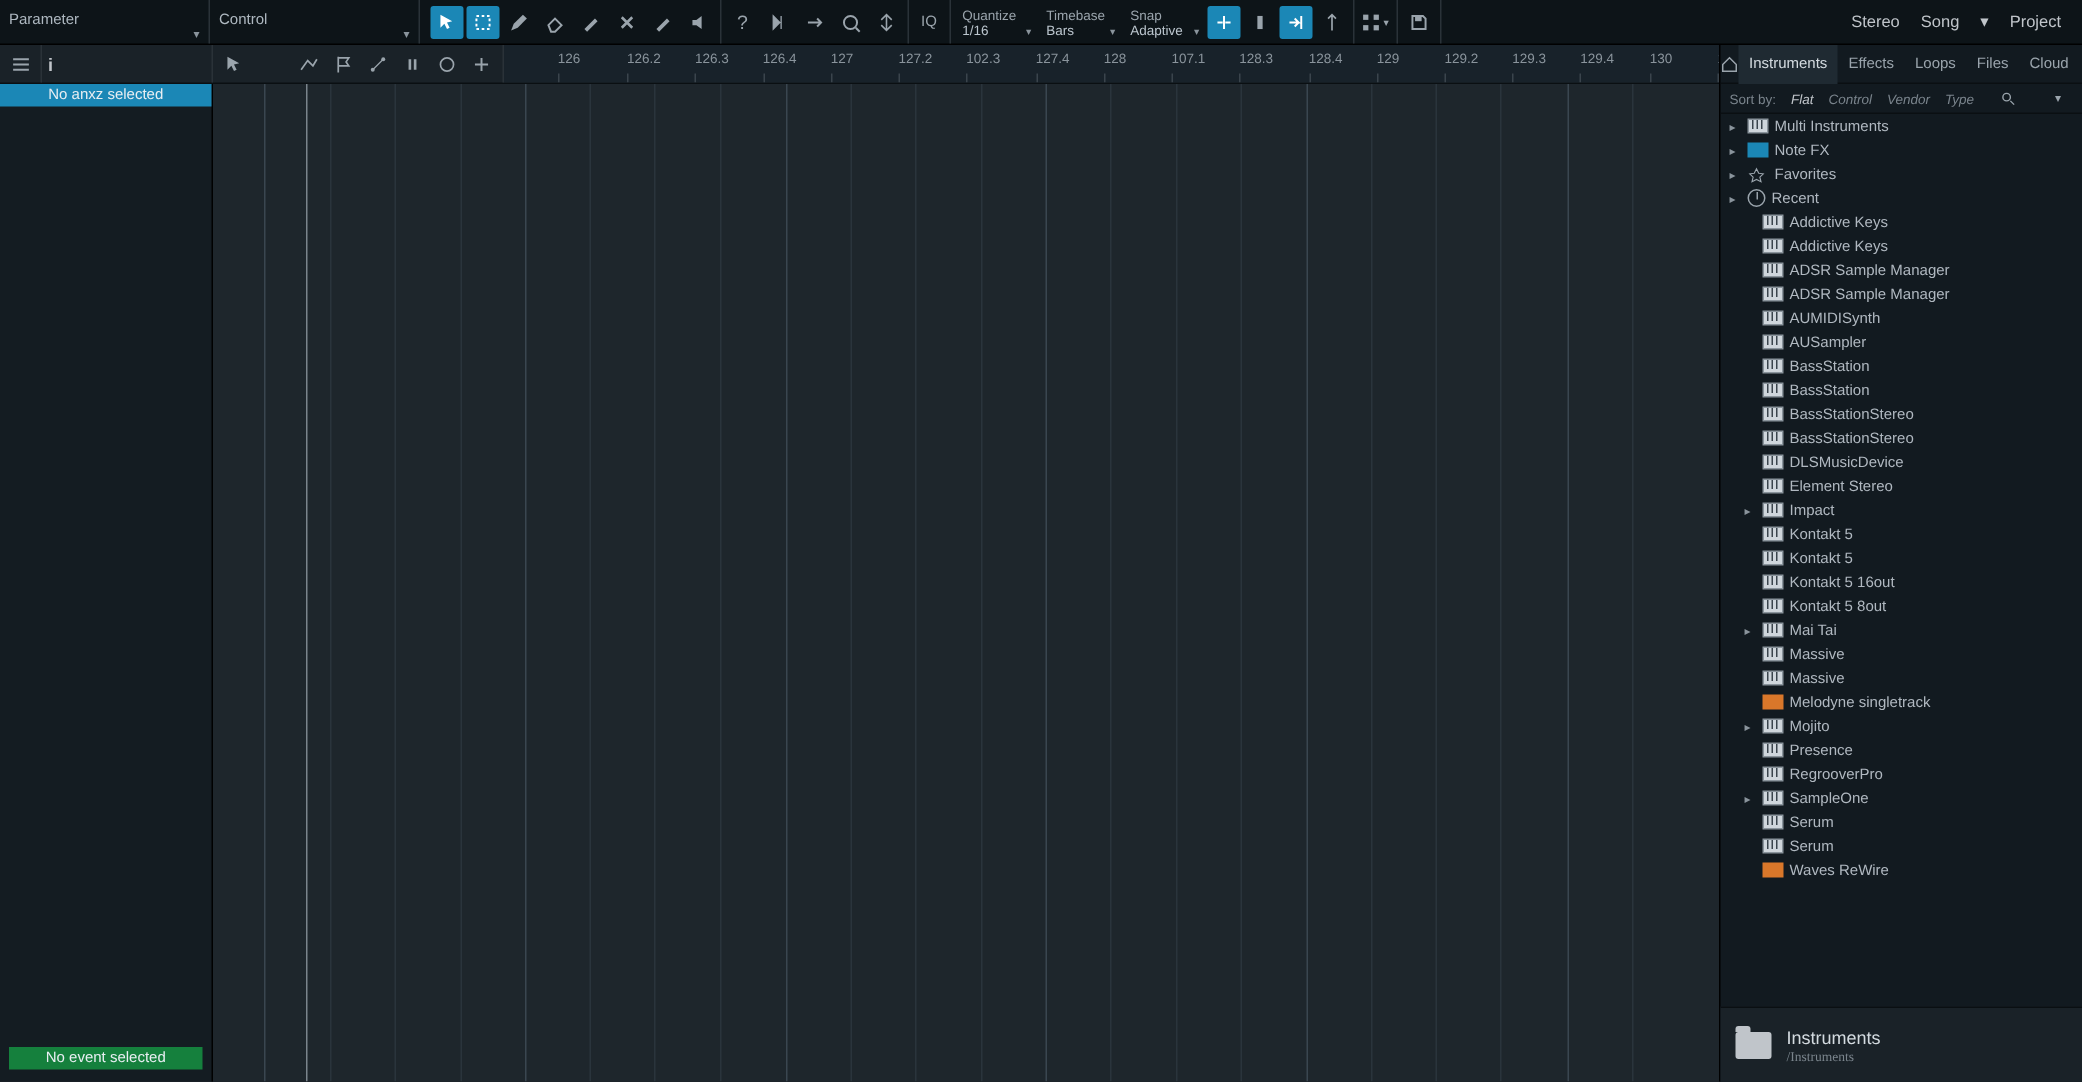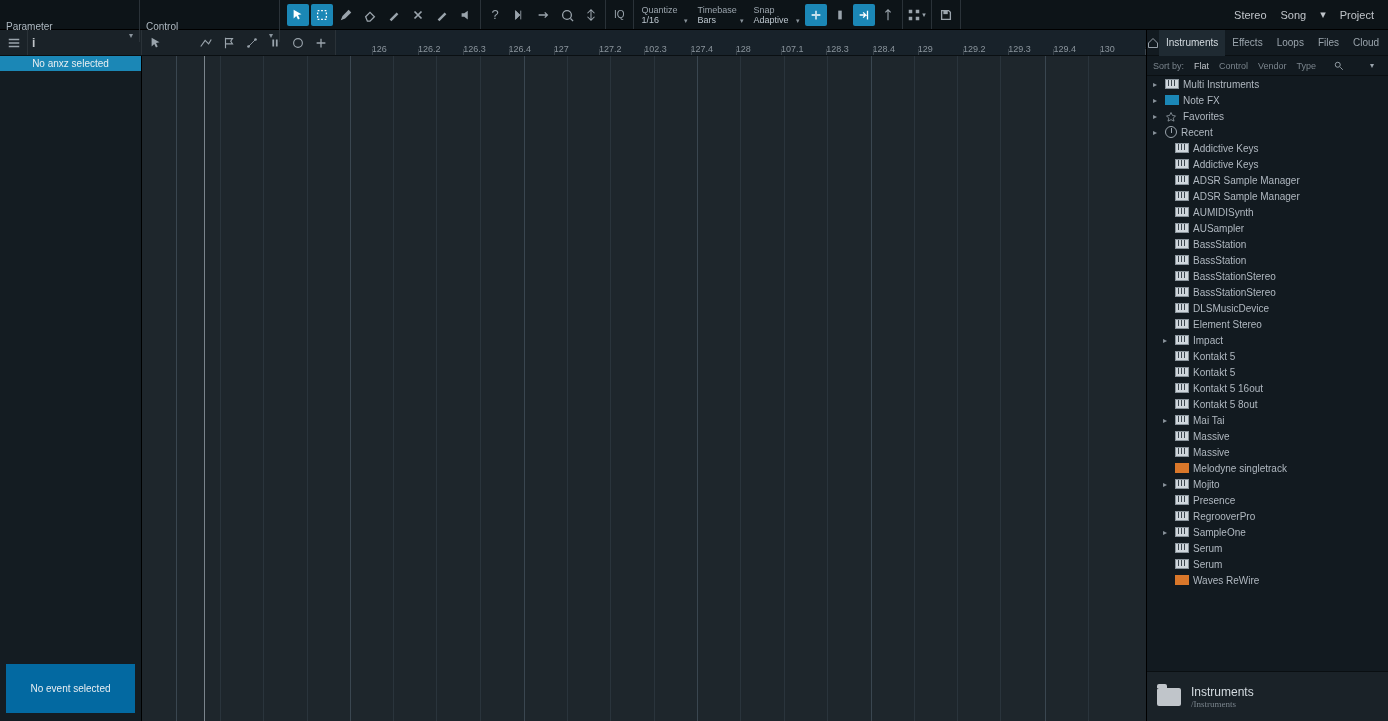--- a/index.html
+++ b/index.html
@@ -1,20 +1,20 @@
 <!DOCTYPE html>
 <html><head>
 <meta charset="utf-8">
 <style>
 * { margin:0; padding:0; box-sizing:border-box; font-family:Arial,Helvetica,sans-serif; user-select:none; }
 body { width:1388px; height:721px; background:#1a1f24; color:#c0c5ca; font-size:11px; overflow:hidden; }
 
 
 #topbar { height:30px; background:#0d1418; display:flex; align-items:stretch; border-bottom:1px solid #000; }
-.param-box { width:140px; border-right:1px solid #2a3238; position:relative; padding:21px 6px; }
+.param-box { width:140px; border-right:1px solid #2a3238; position:relative; padding:8px 6px; }
 .param-label { font-size:10px; color:#aeb8c0; }
 .param-dd { position:absolute; right:6px; bottom:2px; font-size:8px; color:#8a949c; }
 .tool-group { display:flex; align-items:center; padding:0 2px; border-right:1px solid #2a3238; }
 .tool-btn { width:22px; height:22px; display:flex; align-items:center; justify-content:center; margin:0 1px; border-radius:2px; color:#9aa4ac; cursor:pointer; }
 .tool-btn.active { background:#1b87b6; color:#fff; }
 .tool-btn svg { width:14px; height:14px; }
 .qtz-block { display:flex; flex-direction:column; justify-content:center; padding:0 8px; font-size:9px; color:#8a949c; min-width:56px; position:relative; }
 .qtz-block .lbl { color:#9aa4ac; }
 .qtz-block .val { color:#bcc6ce; }
 .qtz-dd { position:absolute; right:2px; bottom:4px; font-size:7px; }
@@ -22,21 +22,21 @@
 .right-menu span { color:#c0c5ca; font-size:11px; cursor:pointer; }
 .r-dd { font-size:8px; color:#8a949c; }
 
 
 #row2 { height:26px; display:flex; background:#1a2228; border-bottom:1px solid #0a0f12; }
 .left-tool-col { width:28px; display:flex; align-items:center; justify-content:center; border-right:1px solid #2a3238; }
 .info-narrow { width:114px; border-right:1px solid #2a3238; display:flex; align-items:center; padding-left:4px; }
 .mini-tools { width:194px; display:flex; align-items:center; justify-content:center; border-right:1px solid #2a3238; gap:3px; padding:0 4px; }
 .mini-tools .tool-btn { width:18px; height:18px; }
 #ruler { flex:1; position:relative; background:#18222a; border-right:1px solid #000; overflow:hidden; }
-.ruler-lbl { position:absolute; top:14px; font-size:9px; color:#8a949c; }
+.ruler-lbl { position:absolute; top:4px; font-size:9px; color:#8a949c; }
 .ruler-tick { position:absolute; bottom:0; width:1px; background:#3a444c; }
 
 
 #browser { position:absolute; right:0; top:30px; bottom:0; width:242px; background:#121a20; border-left:1px solid #000; display:flex; flex-direction:column; }
 #btabs { height:26px; display:flex; align-items:center; border-bottom:1px solid #0a0f12; }
 .home-btn { width:22px; display:flex; align-items:center; justify-content:center; color:#9aa4ac; cursor:pointer; }
 .btab { padding:0 7px; height:26px; display:flex; align-items:center; font-size:10px; color:#9aa4ac; cursor:pointer; }
 .btab.active { background:#1f2a32; color:#d4dbe0; }
 .srch { width:20px; display:flex; align-items:center; justify-content:center; color:#9aa4ac; margin-left:auto; }
 #sortby { height:20px; display:flex; align-items:center; padding:0 6px; font-size:9px; color:#7a848c; border-bottom:1px solid #0a0f12; gap:10px; }
@@ -54,21 +54,21 @@
 .ico-recent::after { content:""; position:absolute; left:5px; top:1px; width:1px; height:5px; background:#9aa4ac; }
 #browser-footer { height:50px; border-top:1px solid #0a0f12; display:flex; align-items:center; padding:0 10px; gap:10px; background:#1a2228; }
 .folder-ico { width:24px; height:18px; background:#c0c5ca; border-radius:2px; position:relative; }
 .folder-ico::before{content:"";position:absolute;top:-4px;left:0;width:10px;height:4px;background:#c0c5ca;border-radius:2px 2px 0 0;}
 .bf-title { font-size:12px; color:#d4dbe0; }
 .bf-sub { font-size:9px; color:#7a848c;font-family:Liberation Serif, serif; }
 
 
 #left-col { position:absolute; left:0; top:56px; bottom:0; width:142px; background:#141c22; border-right:1px solid #000; }
 .sel-bar { background:#1b87b6; color:#e8eef2; font-size:10px; text-align:center; padding:2px 0; }
-#no-event { position:absolute; bottom:8px; left:6px; right:6px; background:#0369a1; color:#e8eef2; font-size:10px; text-align:center; padding:19px 0; }
+#no-event { position:absolute; bottom:8px; left:6px; right:6px; background:#15803d; color:#e8eef2; font-size:10px; text-align:center; padding:2px 0; }
 #arrange { position:absolute; left:142px; right:242px; top:56px; bottom:0; background:#1e262c; overflow:hidden; }
 .vline { position:absolute; top:0; bottom:0; width:1px; background:#2a343c; }
 .vline.strong { background:#3a4650; }
 .cursor-line { position:absolute; top:0; bottom:0; width:1px; background:#7a848c; }
 
 
 #wm { position:absolute; left:50%; top:50%; transform:translate(-50%,-60%); opacity:.22; color:#fff; display:flex; align-items:center; gap:12px; }
 #wm .cam { width:80px; height:60px; border:4px solid #9aa4ac; border-radius:10px; position:relative; }
 #wm .cam::before { content:""; position:absolute; top:-14px; left:20px; width:30px; height:14px; background:#9aa4ac; border-radius:6px 6px 0 0; }
 #wm .txt { font-size:28px; letter-spacing:1px; }
@@ -369,21 +369,21 @@
         <div class="btab">Effects</div>
         <div class="btab">Loops</div>
         <div class="btab">Files</div>
         <div class="btab">Cloud</div>
         <div class="btab">Pool</div>
       </div>
 
   </div>
   <div id="sortby">
     <span>Sort by:</span>
-    <span id="sort-opts" style="display: inline-flex; gap: 10px;">
+    <span id="sort-opts" style="display: inline-flex; gap: 10px; font-style: italic;">
         <span class="opt active">Flat</span>
         <span class="opt">Control</span>
         <span class="opt">Vendor</span>
         <span class="opt">Type</span>
       </span>
     <div class="srch">
         <svg width="10" height="10" viewBox="0 0 16 16">
           <circle cx="6" cy="6" r="4" fill="none" stroke="currentColor" stroke-width="1.5"></circle>
           <path d="M10 10l4 4" stroke="currentColor" stroke-width="1.5"></path>
         </svg>

